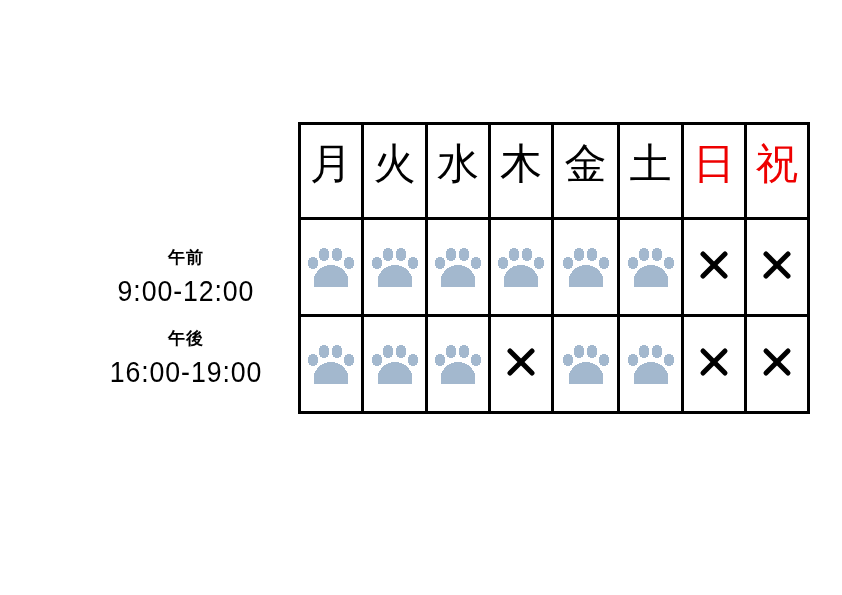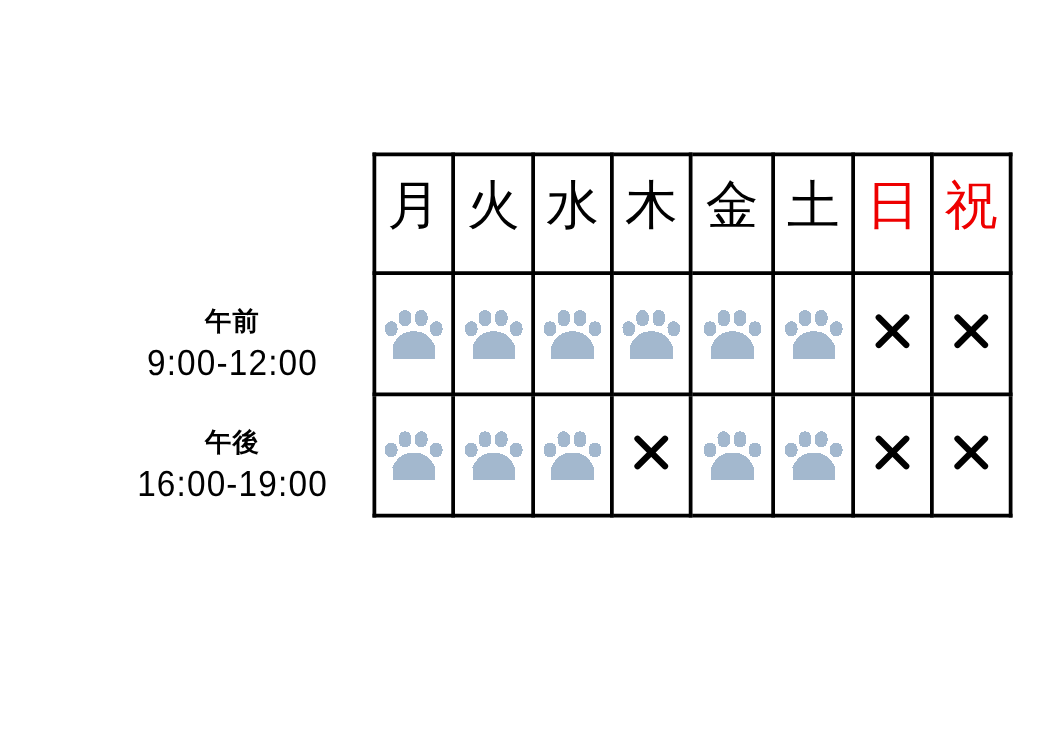--- a/index.html
+++ b/index.html
@@ -22,21 +22,21 @@
       color: #000;
     }
     .row-label {
       position: absolute;
       left: 0;
       width: 212px;
       text-align: center;
       line-height: 1;
     }
     .row-label .period {
-      font-size: 21px;
+      font-size: 17px;
       font-weight: bold;
       letter-spacing: 1px;
       display: block;
       height: 32px;
       line-height: 32px;
     }
     .row-label .hours {
       font-size: 29px;
       font-family: "Liberation Sans", "DejaVu Sans", sans-serif;
       letter-spacing: 1px;
@@ -86,21 +86,21 @@
     }
   </style>
 </head>
 <body>
 
 <div class="row-labels">
   <div class="row-label" style="top:241px;">
     <span class="period">午前</span>
     <span class="hours">9:00-12:00</span>
   </div>
-  <div class="row-label" style="top:338px;">
+  <div class="row-label" style="top:322px;">
     <span class="period">午後</span>
     <span class="hours">16:00-19:00</span>
   </div>
 </div>
 
 <table class="schedule">
   <colgroup>
     <col style="width:63px">
       <col style="width:64px">
       <col style="width:63px">

